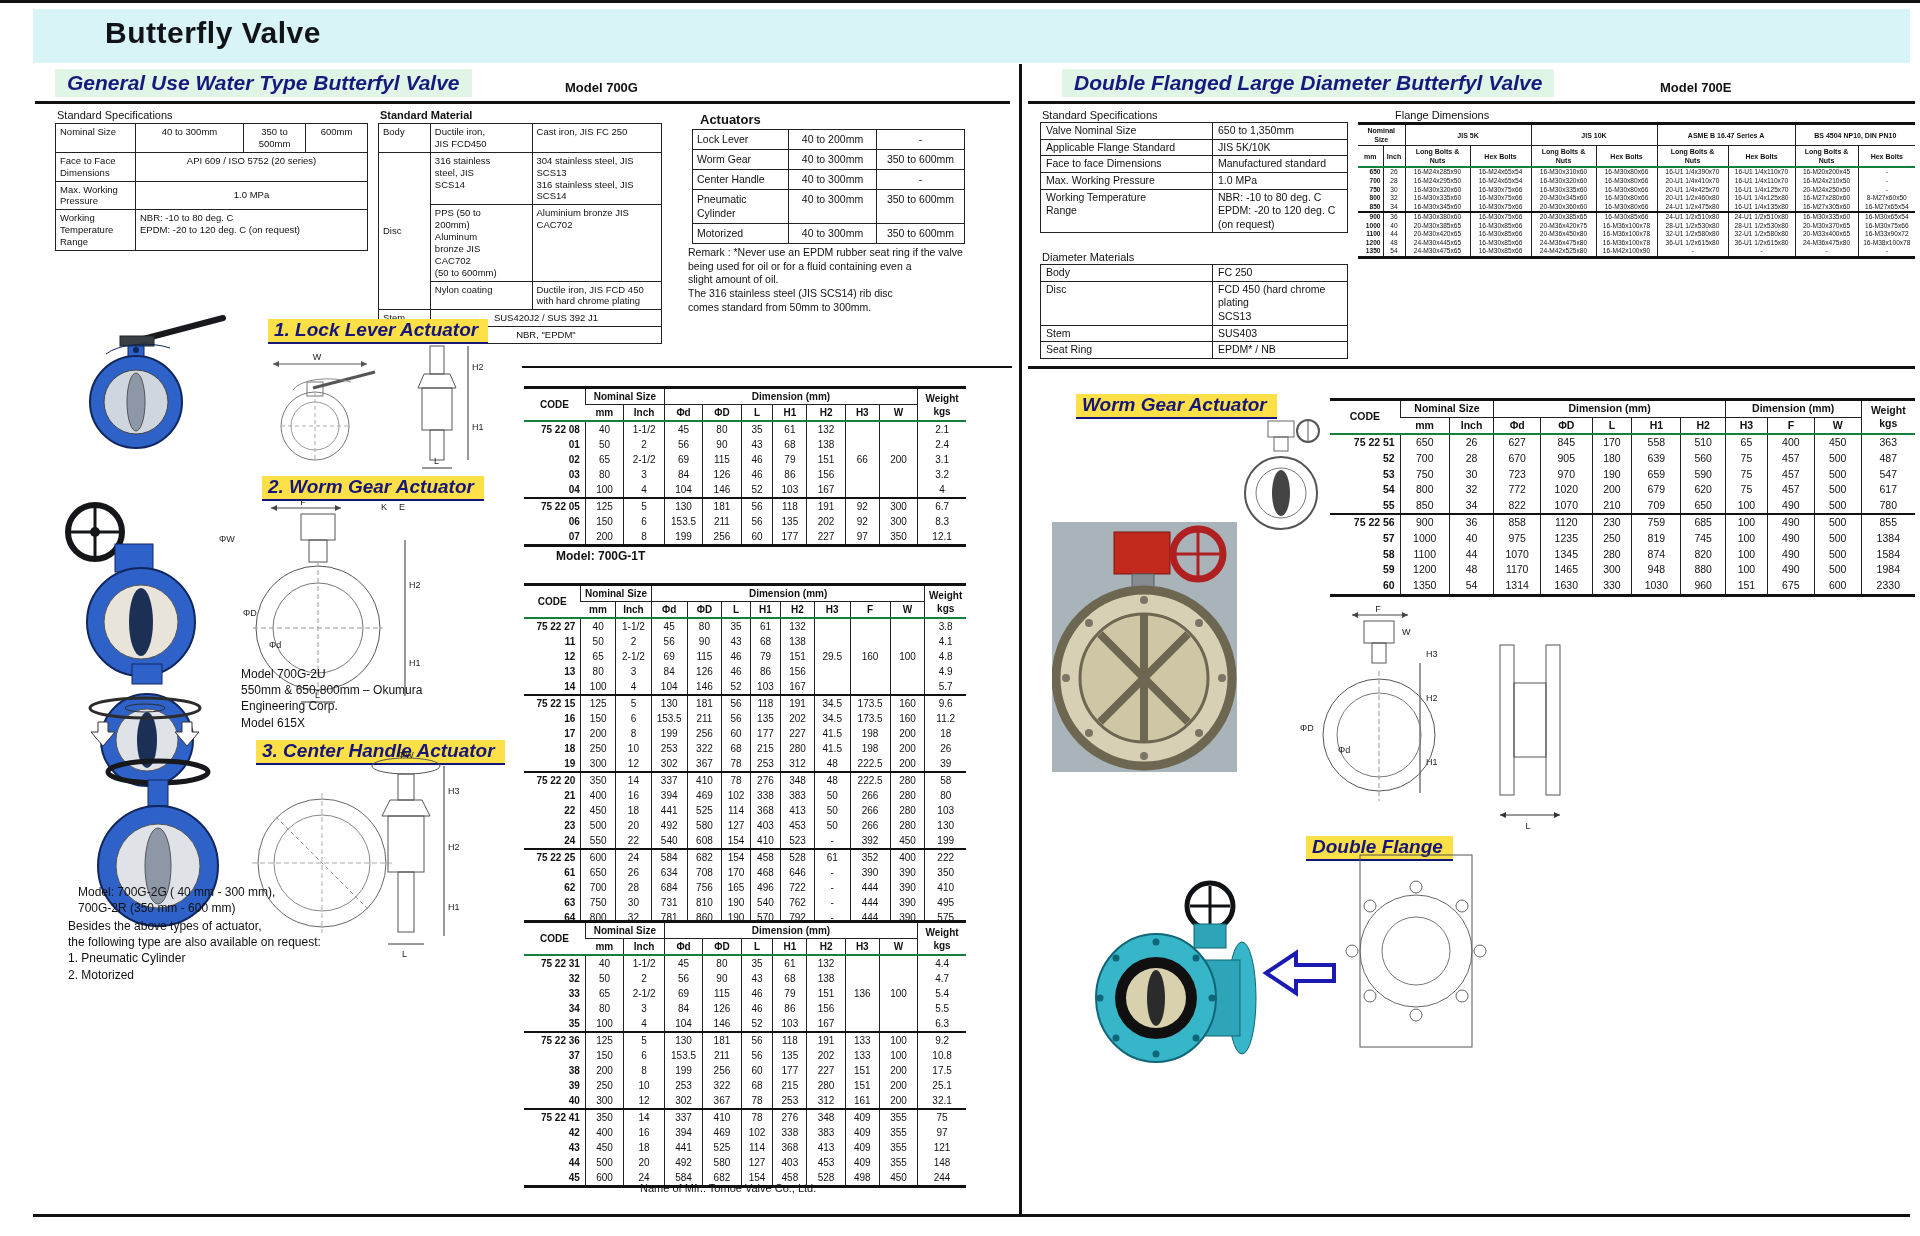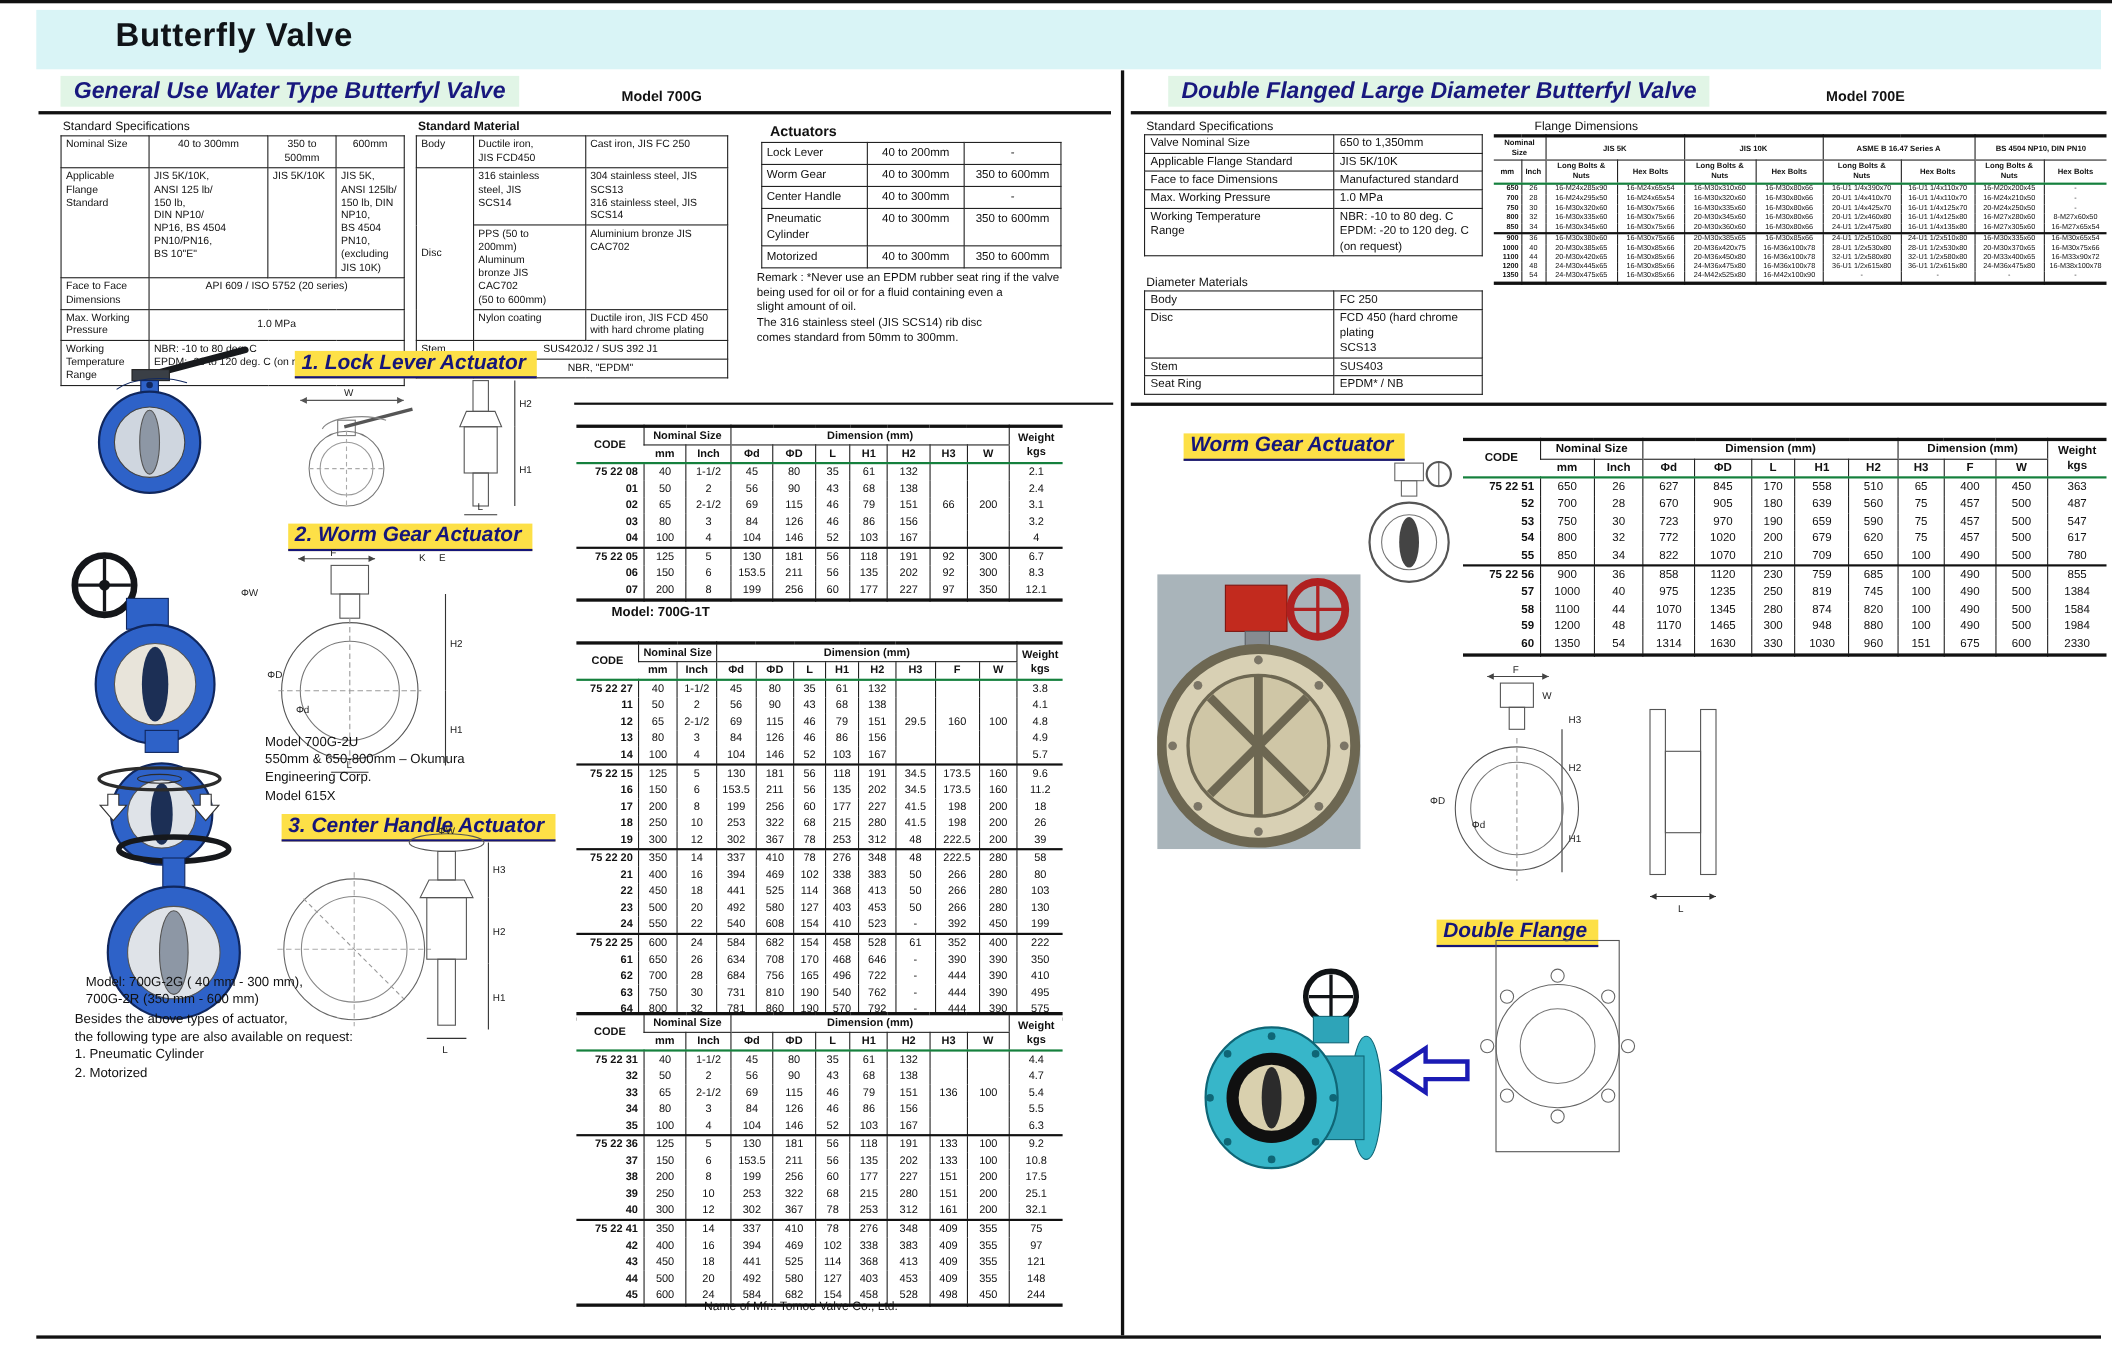--- a/index.html
+++ b/index.html
@@ -87,41 +87,20 @@
 
   <div class="abs tbl-title" style="left:57px; top:109px;">Standard Specifications</div>
   <table class="abs grid" id="l-specs" style="left:55px; top:123px;">
     <tbody>
         <tr>
       <td style="width:80px;">Nominal Size</td>
       <td class="c" style="width:108px;">40 to 300mm</td>
       <td class="c" style="width:62px;">350 to
 500mm</td>
       <td class="c" style="width:62px;">600mm</td>
-    </tr>
-    <tr>
-      <td>Applicable
-Flange
-Standard</td>
-      <td>JIS 5K/10K,
-ANSI 125 lb/
-150 lb,
-DIN NP10/
-NP16, BS 4504
-PN10/PN16,
-BS 10"E"</td>
-      <td>JIS 5K/10K</td>
-      <td>JIS 5K,
-ANSI 125lb/
-150 lb, DIN
-NP10,
-BS 4504
-PN10,
-(excluding
-JIS 10K)</td>
     </tr>
     <tr>
       <td>Face to Face
 Dimensions</td>
       <td class="c" colspan="3">API 609 / ISO 5752 (20 series)</td>
     </tr>
     <tr>
       <td>Max. Working
 Pressure</td>
       <td class="c" colspan="3" style="vertical-align:middle;">1.0 MPa</td>

